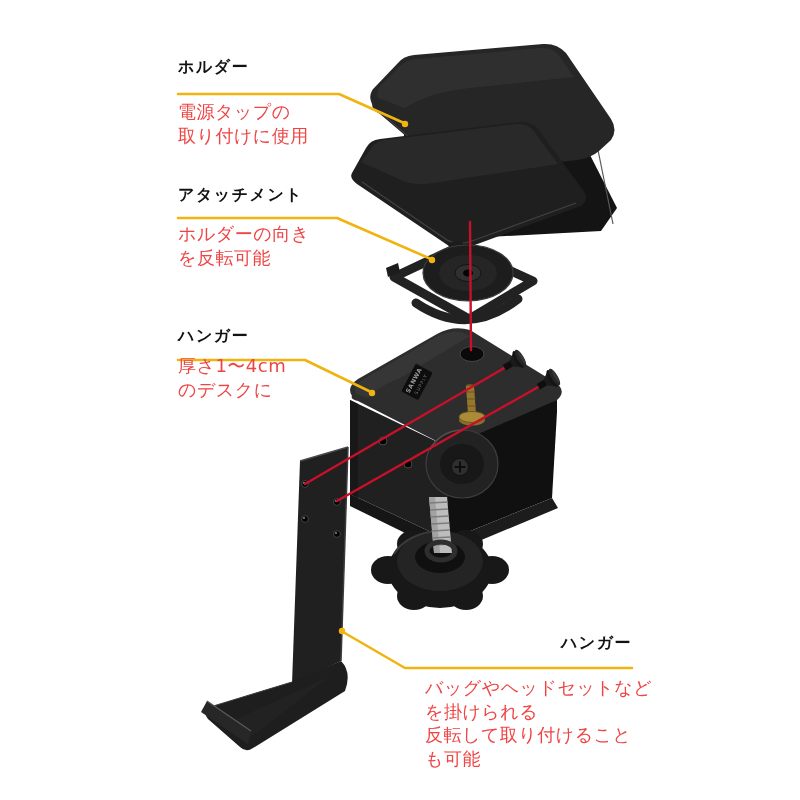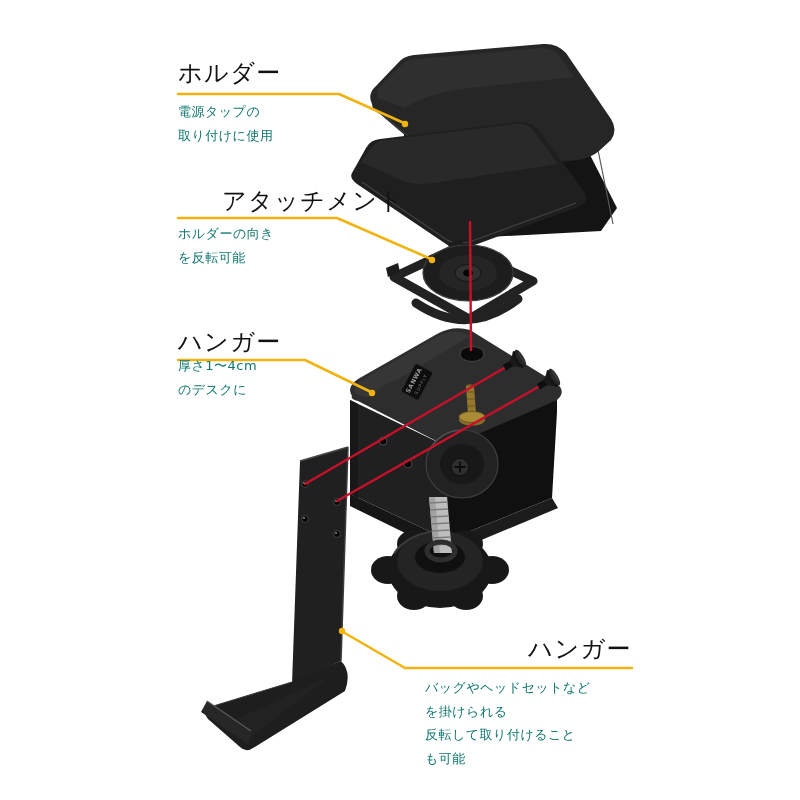--- a/index.html
+++ b/index.html
@@ -4,24 +4,24 @@
 <style>
   html,body{margin:0;padding:0;}
   body{
     width:800px;height:800px;background:#ffffff;
     font-family:"DejaVu Sans","Liberation Sans",sans-serif;
   }
   .stage{position:relative;width:800px;height:800px;overflow:hidden;background:#ffffff;}
   .illustration{position:absolute;left:0;top:0;width:800px;height:800px;}
   .label{position:absolute;white-space:nowrap;}
   .label-title{
-    font-size:24px;font-weight:normal;letter-spacing:1.5px;color:#121212;
+    font-size:16px;font-weight:bold;letter-spacing:1.5px;color:#121212;
   }
   .label-body{
-    font-size:13px;line-height:23.5px;letter-spacing:0.5px;color:#0f766e;
+    font-size:18px;line-height:23.5px;letter-spacing:0.5px;color:#ef4444;
   }
   .align-right{text-align:right;}
 </style>
 </head>
 <body>
 
 <div class="stage">
 
   <svg class="illustration" viewBox="0 0 800 800" xmlns="http://www.w3.org/2000/svg">
 
@@ -155,21 +155,21 @@
       <circle cx="342" cy="631" r="3.2" stroke="none" fill="#f0b30f"></circle>
     </g>
   </svg>
 
   <div class="label label-title" style="left:178px;top:57px;">ホルダー</div>
   <div class="label label-body" style="left:178px;top:100px;">
     <div>電源タップの</div>
     <div>取り付けに使用</div>
   </div>
 
-  <div class="label label-title" style="left:178px;top:185px;margin-left:44px;">アタッチメント</div>
+  <div class="label label-title" style="left:178px;top:185px;">アタッチメント</div>
   <div class="label label-body" style="left:178px;top:222px;">
     <div>ホルダーの向き</div>
     <div>を反転可能</div>
   </div>
 
   <div class="label label-title" style="left:178px;top:326px;">ハンガー</div>
   <div class="label label-body" style="left:178px;top:354px;">
     <div>厚さ1〜4cm</div>
     <div>のデスクに</div>
   </div>

